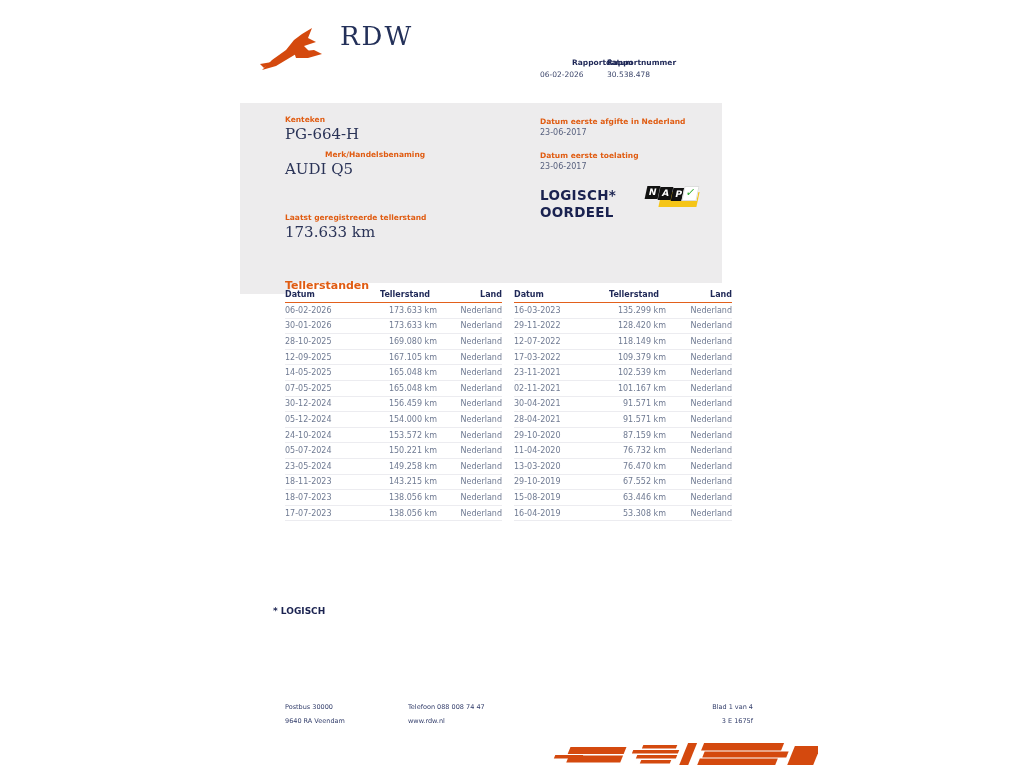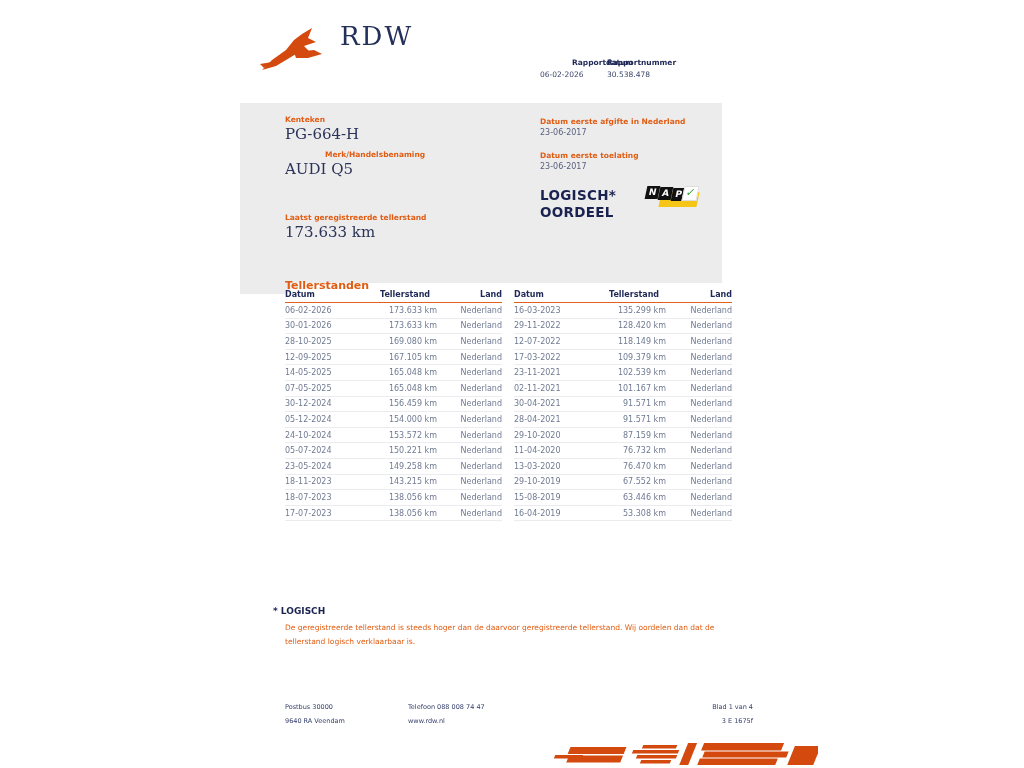--- a/index.html
+++ b/index.html
@@ -259,21 +259,20 @@
         </div>
         <div class="trow">
           <span class="c-datum">16-04-2019</span>
           <span class="c-tell">53.308 km</span>
           <span class="c-land">Nederland</span>
         </div>
       </div>
   </div>
 
   <div class="abs fn-title" style="left:273px;top:606px;">* LOGISCH</div>
-  <div class="abs fn-body" style="left:285px;top:621px;">De geregistreerde tellerstand is steeds hoger dan de daarvoor geregistreerde tellerstand. Wij oordelen dan dat de tellerstand logisch verklaarbaar is.</div>
 
   <div class="abs foot" style="left:285px;top:700px;">
     <div>Postbus 30000</div>
     <div>9640 RA Veendam</div>
   </div>
   <div class="abs foot" style="left:408px;top:700px;">
     <div>Telefoon 088 008 74 47</div>
     <div><a class="plain" href="#">www.rdw.nl</a></div>
   </div>
   <div class="abs foot right" style="left:653px;top:700px;width:100px;">

